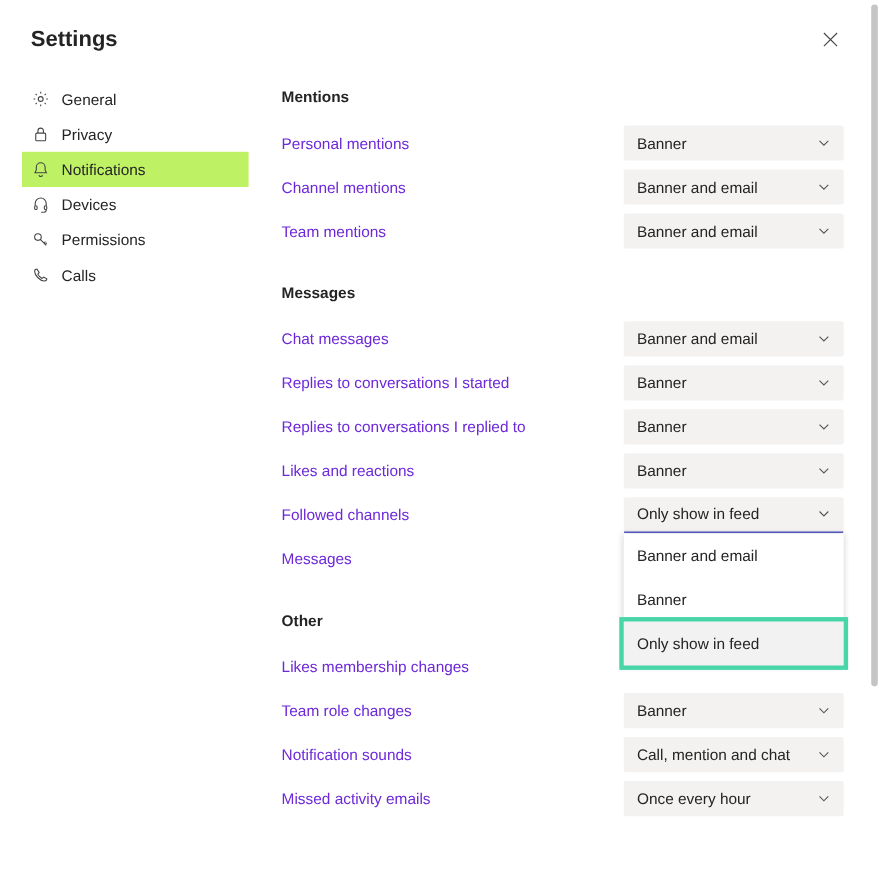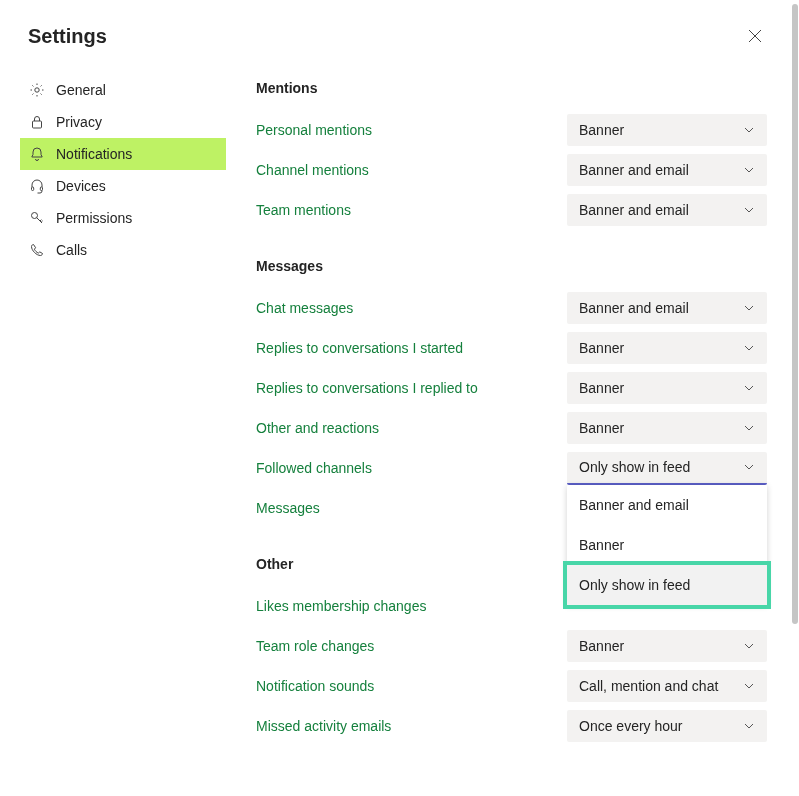--- a/index.html
+++ b/index.html
@@ -13,21 +13,21 @@
   .body { display: flex; padding: 18px 0 0 0; height: calc(100% - 56px); }
   .sidebar { width: 246px; padding: 0 28px; }
   .sidebar-item { display: flex; align-items: center; height: 32px; padding: 0 8px; margin: 0 -8px; border-radius: 0; cursor: pointer; }
   .sidebar-item.active { background: #bef264; }
   .sidebar-item .icon { width: 18px; height: 18px; margin-right: 10px; display: flex; align-items: center; justify-content: center; }
   .sidebar-item .label { font-size: 14px; }
 
   .content { flex: 1; padding: 0 32px 0 10px; overflow-y: auto; }
   .section-title { font-size: 14px; font-weight: 700; margin: 6px 0 14px 0; }
   .row { display: flex; align-items: center; justify-content: space-between; min-height: 40px; }
-  .row .label { font-size: 14px; color: #15803d; }
+  .row .label { font-size: 14px; color: #6d28d9; }
   .select-wrap { position: relative; }
   .select { width: 200px; height: 32px; background: #f3f2f1; border: none; border-radius: 2px; display: flex; align-items: center; justify-content: space-between; padding: 0 12px; cursor: pointer; font-size: 14px; color: #242424; }
   .select.open { border-bottom: 2px solid #5b5fc7; height: 33px; }
   .chev { display: flex; }
   .gap-lg { margin-top: 28px; }
 
   .dropdown { position: absolute; left: 0; top: 100%; width: 200px; background: #fff; box-shadow: 0 1px 6px rgba(0,0,0,0.18); border-radius: 1px; z-index: 5; }
   .dropdown-option { height: 40px; display: flex; align-items: center; padding: 0 12px; font-size: 14px; cursor: pointer; }
   .dropdown-option.highlight { background: #f2f2f2; border: 4px solid #48d6a8; height: 48px; margin: -4px; width: 208px; padding: 0 12px; }
   .dropdown-option.highlight span { position: relative; }
@@ -197,21 +197,21 @@
             <span class="chev">
                 <svg width="12" height="12" viewBox="0 0 12 12">
                   <path d="M2 4l4 4 4-4" stroke="#555" stroke-width="1" fill="none"></path>
                 </svg>
               </span>
           </div>
         </div>
       </div>
 
       <div class="row">
-        <div class="label">Other and reactions</div>
+        <div class="label">Likes and reactions</div>
         <div class="select-wrap">
           <div class="select">
             <span>Banner</span>
             <span class="chev">
                 <svg width="12" height="12" viewBox="0 0 12 12">
                   <path d="M2 4l4 4 4-4" stroke="#555" stroke-width="1" fill="none"></path>
                 </svg>
               </span>
           </div>
         </div>

